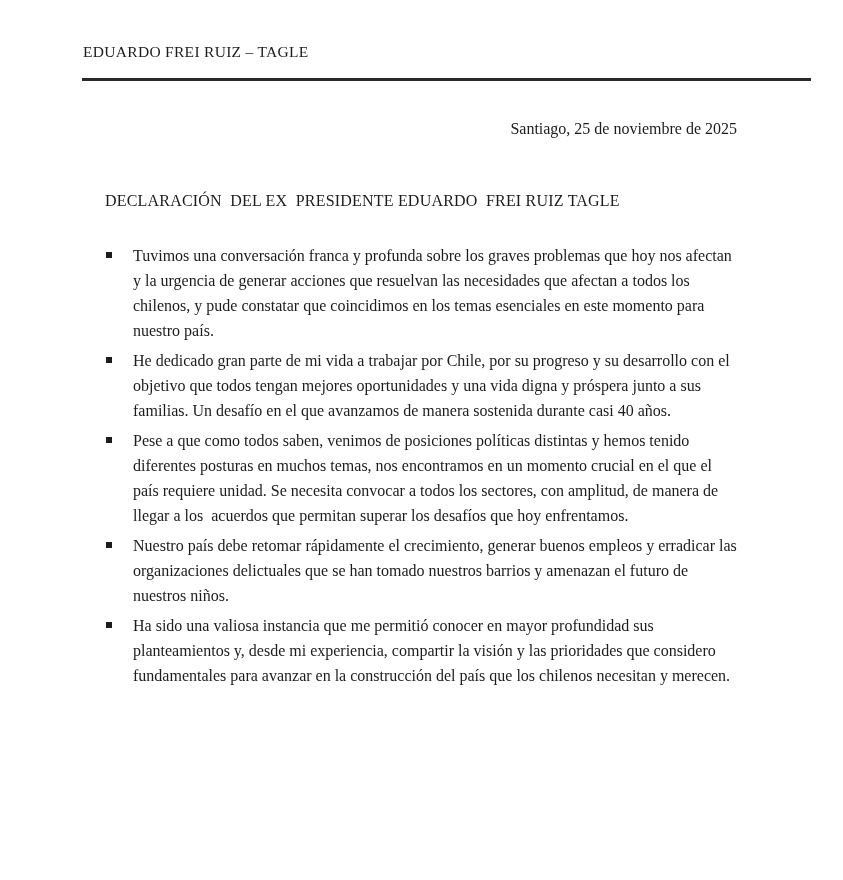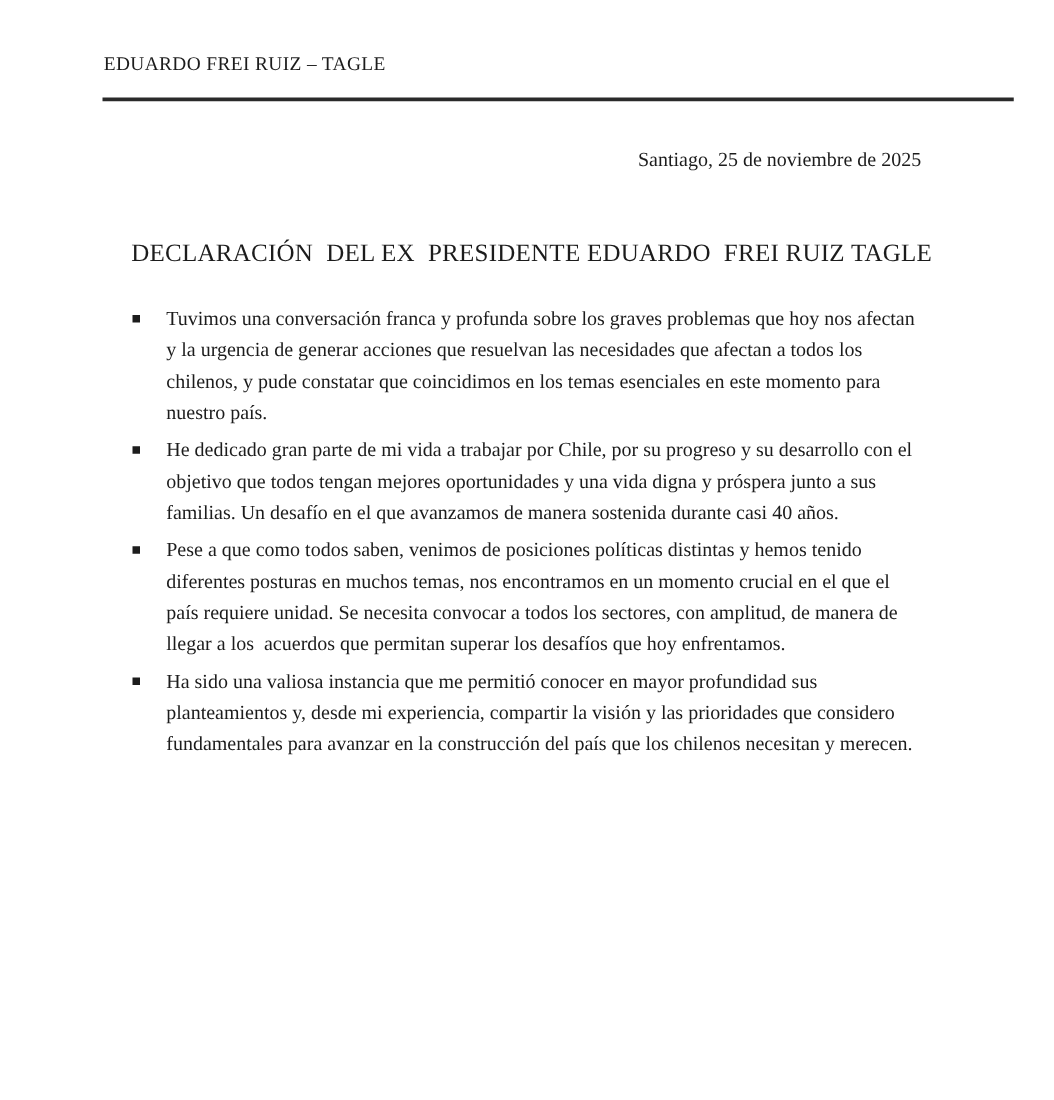--- a/index.html
+++ b/index.html
@@ -38,21 +38,21 @@
     left: 0;
     right: 97px;
     text-align: right;
     font-size: 16px;
     margin-left: 23px;
   }
   .doc-title {
     position: absolute;
     left: 105px;
     top: 192px;
-    font-size: 20px;
+    font-size: 16px;
     letter-spacing: 0.2px;
     white-space: pre;
   }
   .bullets {
     position: absolute;
     left: 106px;
     top: 243px;
     width: 660px;
     margin: 0;
     padding: 0;
@@ -99,17 +99,21 @@
     <li class="bullet">
       <span class="marker"></span>
       <p class="btext">He dedicado gran parte de mi vida a trabajar por Chile, por su progreso y su desarrollo con el objetivo que todos tengan mejores oportunidades y una vida digna y próspera junto a sus familias. Un desafío en el que avanzamos de manera sostenida durante casi 40 años.</p>
     </li>
     <li class="bullet">
       <span class="marker"></span>
       <p class="btext">Pese a que como todos saben, venimos de posiciones políticas distintas y hemos tenido diferentes posturas en muchos temas, nos encontramos en un momento crucial en el que el país requiere unidad. Se necesita convocar a todos los sectores, con amplitud, de manera de llegar a los  acuerdos que permitan superar los desafíos que hoy enfrentamos.</p>
     </li>
     <li class="bullet">
       <span class="marker"></span>
+      <p class="btext">Nuestro país debe retomar rápidamente el crecimiento, generar buenos empleos y erradicar las organizaciones delictuales que se han tomado nuestros barrios y amenazan el futuro de nuestros niños.</p>
+    </li>
+    <li class="bullet">
+      <span class="marker"></span>
       <p class="btext">Ha sido una valiosa instancia que me permitió conocer en mayor profundidad sus planteamientos y, desde mi experiencia, compartir la visión y las prioridades que considero fundamentales para avanzar en la construcción del país que los chilenos necesitan y merecen.</p>
     </li>
   </ul>
 
 </div>
 
 </body></html>

